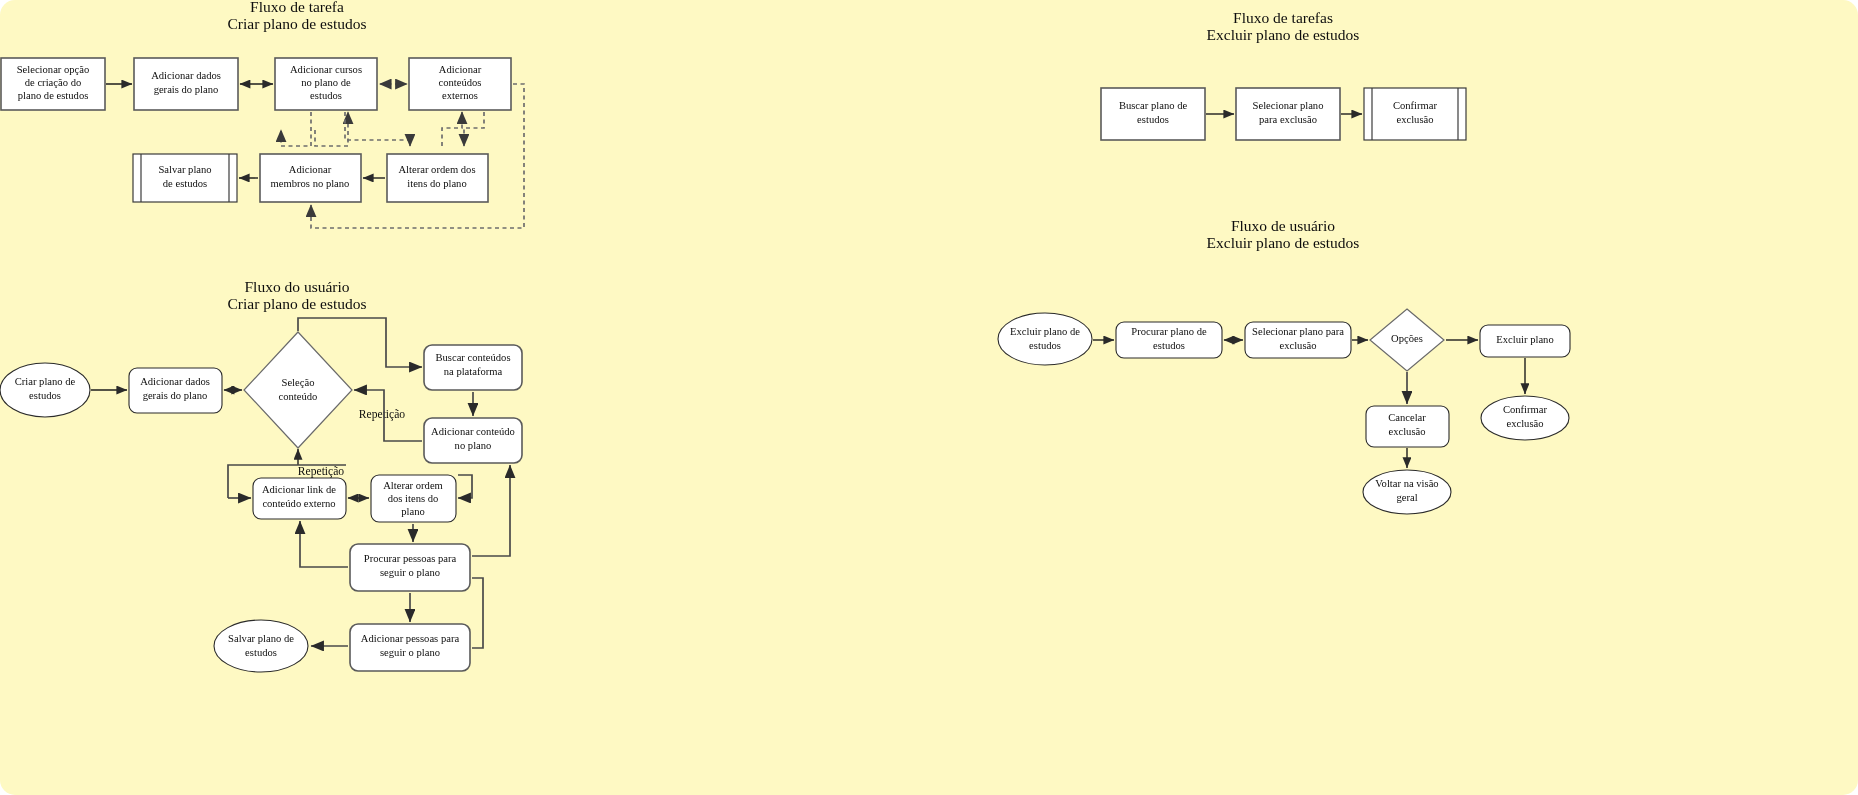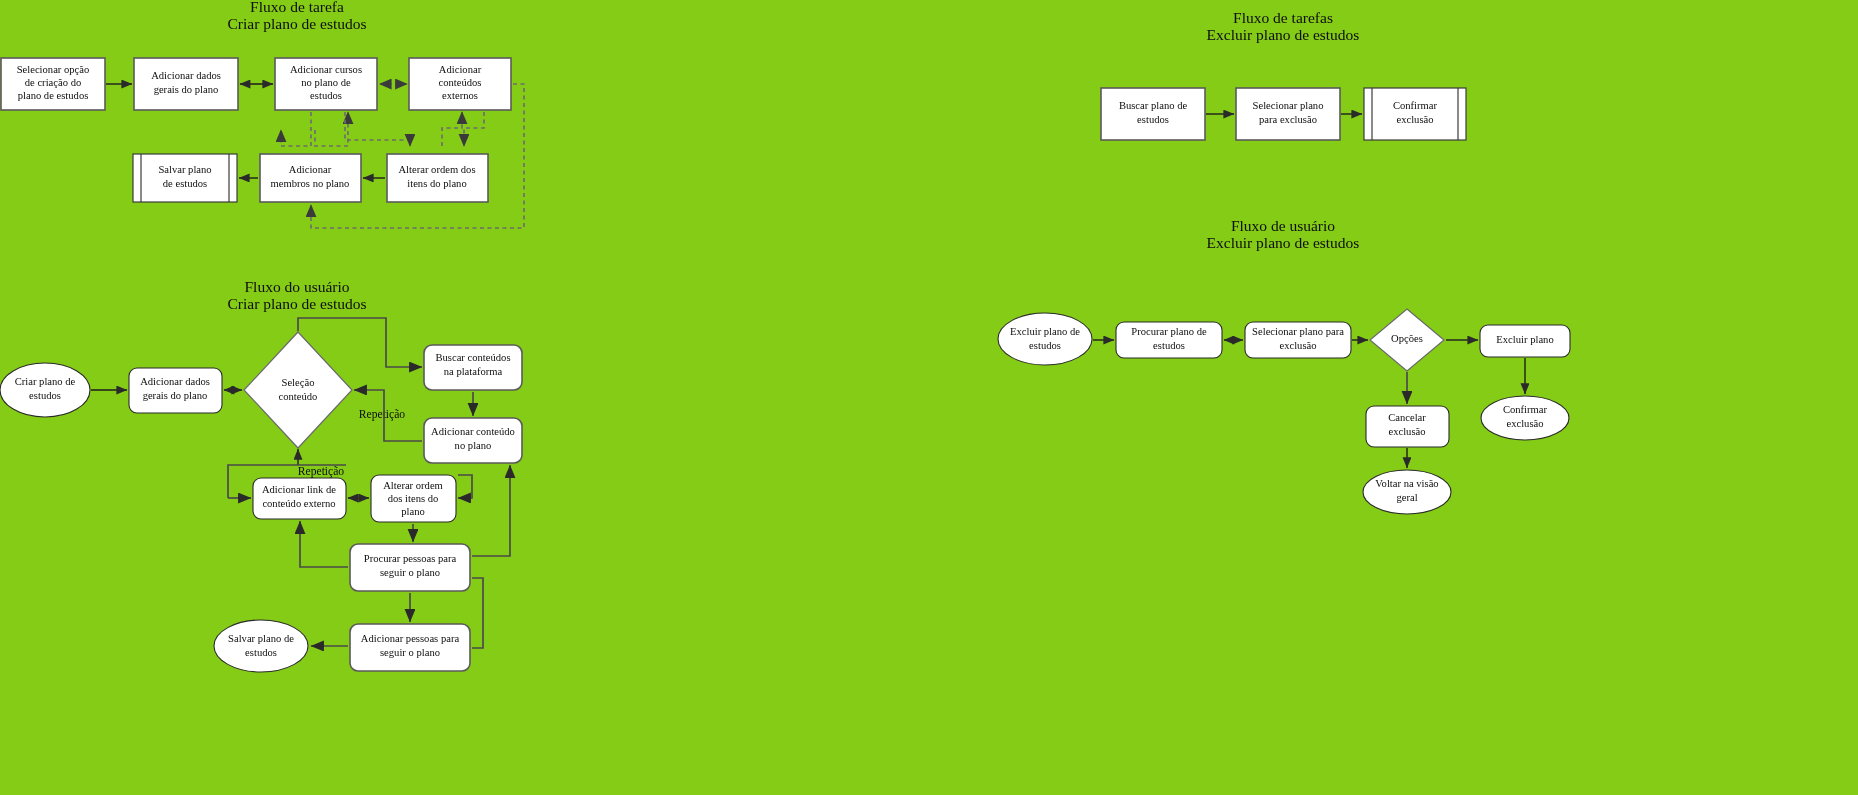--- a/index.html
+++ b/index.html
@@ -4,23 +4,24 @@
 <style>
   html, body {
     margin: 0;
     padding: 0;
     background: #ffffff;
   }
   #canvas {
     position: relative;
     width: 1858px;
     height: 795px;
-    background: #84cc16;
+    background: #fef9c3;
     font-family: "Liberation Serif", "DejaVu Serif", serif;
     overflow: hidden;
+    border-radius: 15px;
   }
   svg.flow-layer {
     position: absolute;
     left: 0;
     top: 0;
     width: 1858px;
     height: 795px;
   }
   .node-rect {
     fill: #ffffff;

